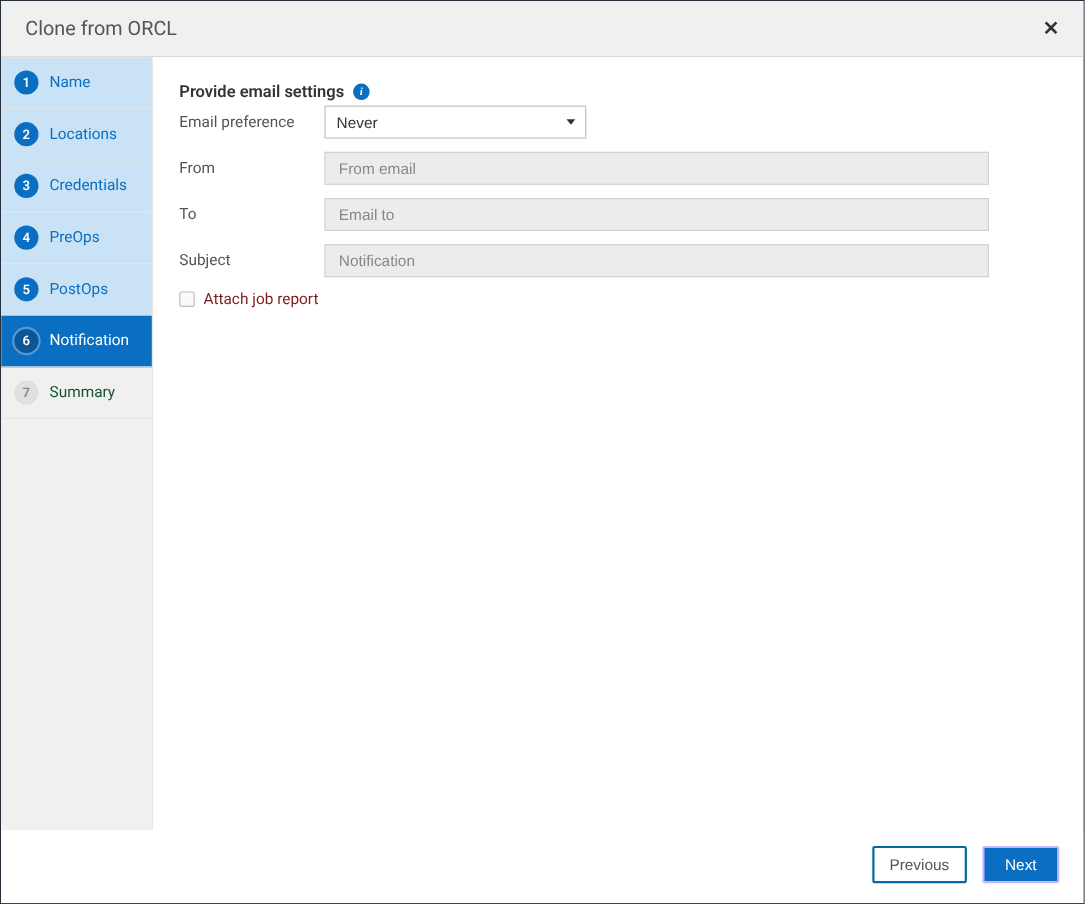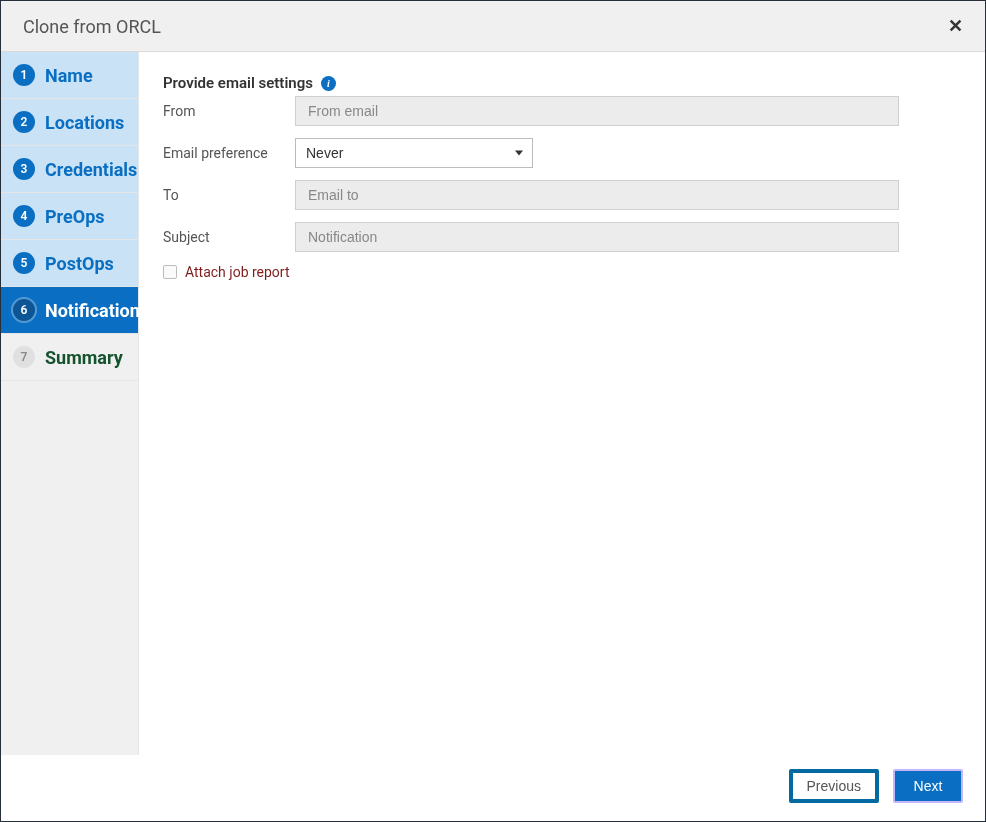--- a/index.html
+++ b/index.html
@@ -97,22 +97,21 @@
       background: transparent;
     }
     .step.upcoming .step-num {
       background: #e0e0e0;
       color: #888;
     }
     .step.upcoming .step-label {
       color: #14532d;
     }
     .step-label {
-      font-size: 18px;
-      font-weight: bold;
+      font-size: 14px;
     }
     .main {
       flex: 1;
       padding: 22px 24px;
       background: #fff;
       overflow: auto;
     }
     .section-title {
       font-size: 15px;
       font-weight: 600;
@@ -214,21 +213,21 @@
       min-width: 70px;
       height: 34px;
       font-size: 14px;
       border-radius: 2px;
       cursor: pointer;
       padding: 0 14px;
     }
     .btn-secondary {
       background: #fff;
       color: #555;
-      border: 4px solid #0369a1;
+      border: 2px solid #0369a1;
     }
     .btn-primary {
       background: #0a6fc2;
       color: #fff;
       border: 2px solid #c4b5fd;
     }
   </style>
 </head>
 <body>
 
@@ -269,38 +268,38 @@
       <div class="step upcoming">
         <span class="step-num">7</span>
         <span class="step-label">Summary</span>
       </div>
     </div>
 
     <div class="main">
       <div class="section-title">
         <span>Provide email settings</span>
         <span class="info-icon">i</span>
-      </div>
-
-      <div class="form-row">
-        <div class="form-label">From</div>
-        <input class="text-input" type="text" disabled="" placeholder="From email" style="">
       </div>
 
       <div class="form-row">
         <div class="form-label">Email preference</div>
         <div class="select-wrap">
           <select class="select">
             <option>Never</option>
           </select>
           <span class="select-caret"></span>
         </div>
       </div>
 
       <div class="form-row">
+        <div class="form-label">From</div>
+        <input class="text-input" type="text" disabled="" placeholder="From email" style="">
+      </div>
+
+      <div class="form-row">
         <div class="form-label">To</div>
         <input class="text-input" type="text" disabled="" placeholder="Email to" style="">
       </div>
 
       <div class="form-row">
         <div class="form-label">Subject</div>
         <input class="text-input" type="text" disabled="" placeholder="Notification" style="">
       </div>
 
       <div class="check-row">

